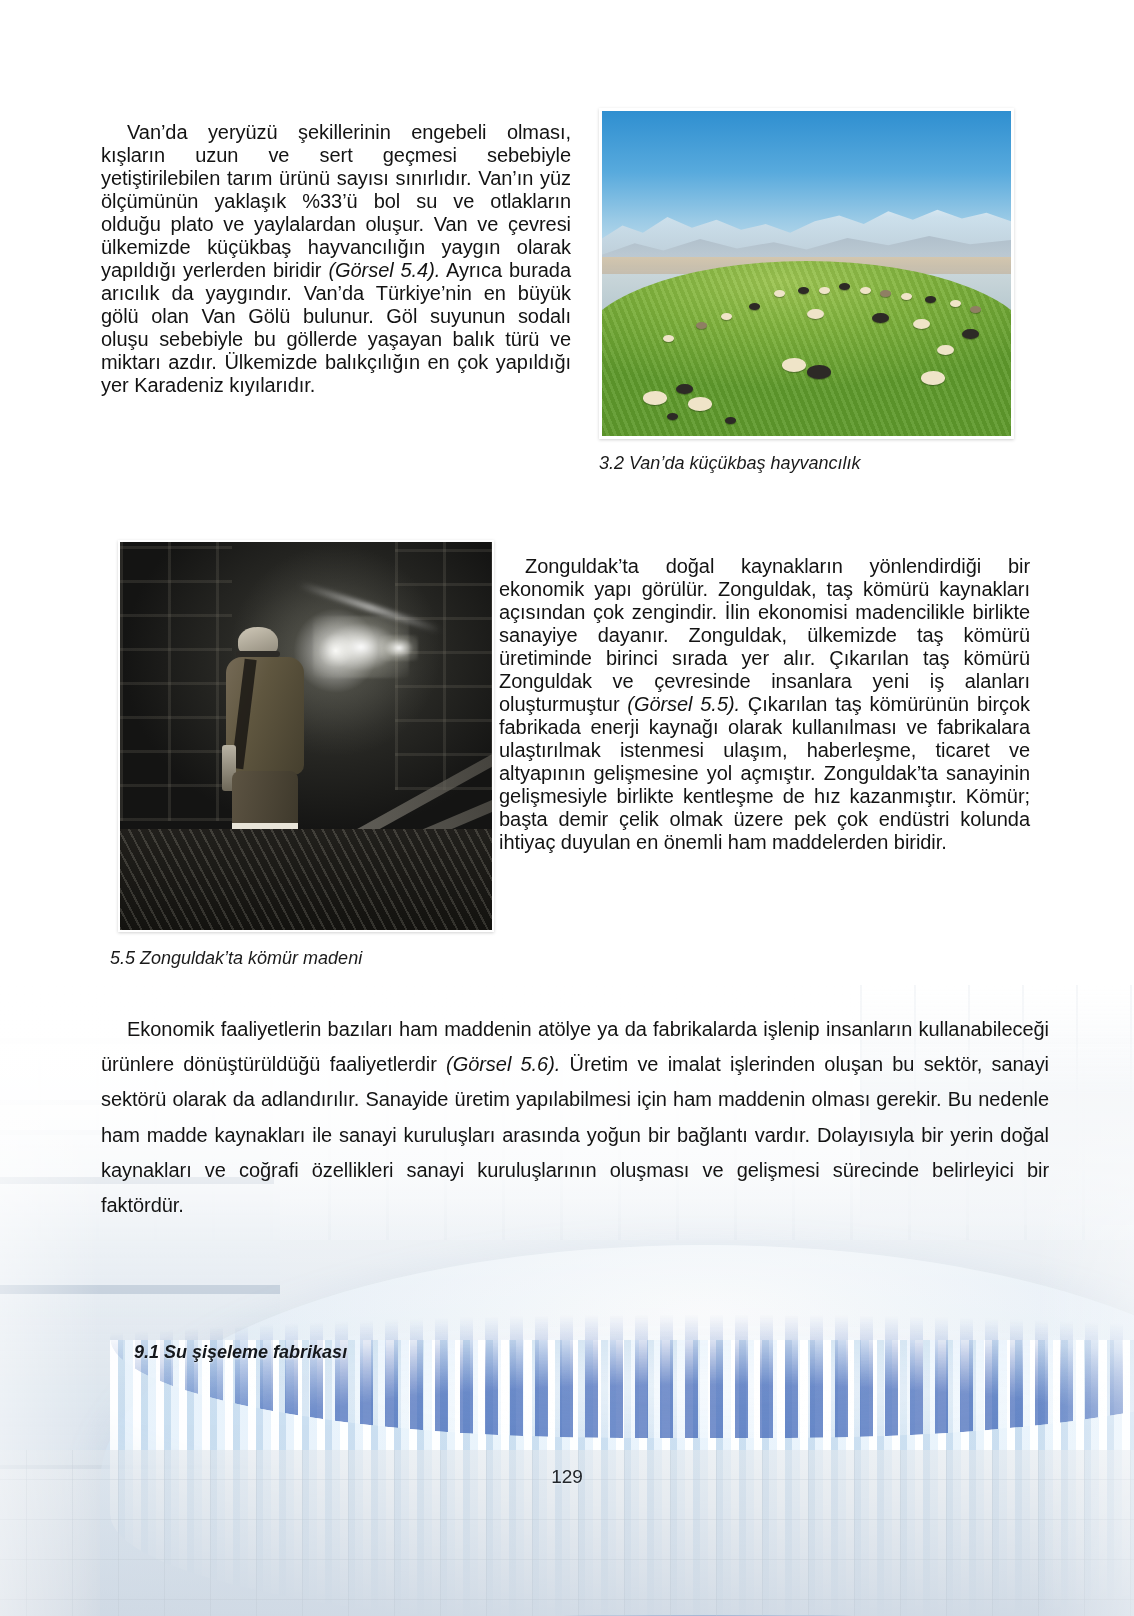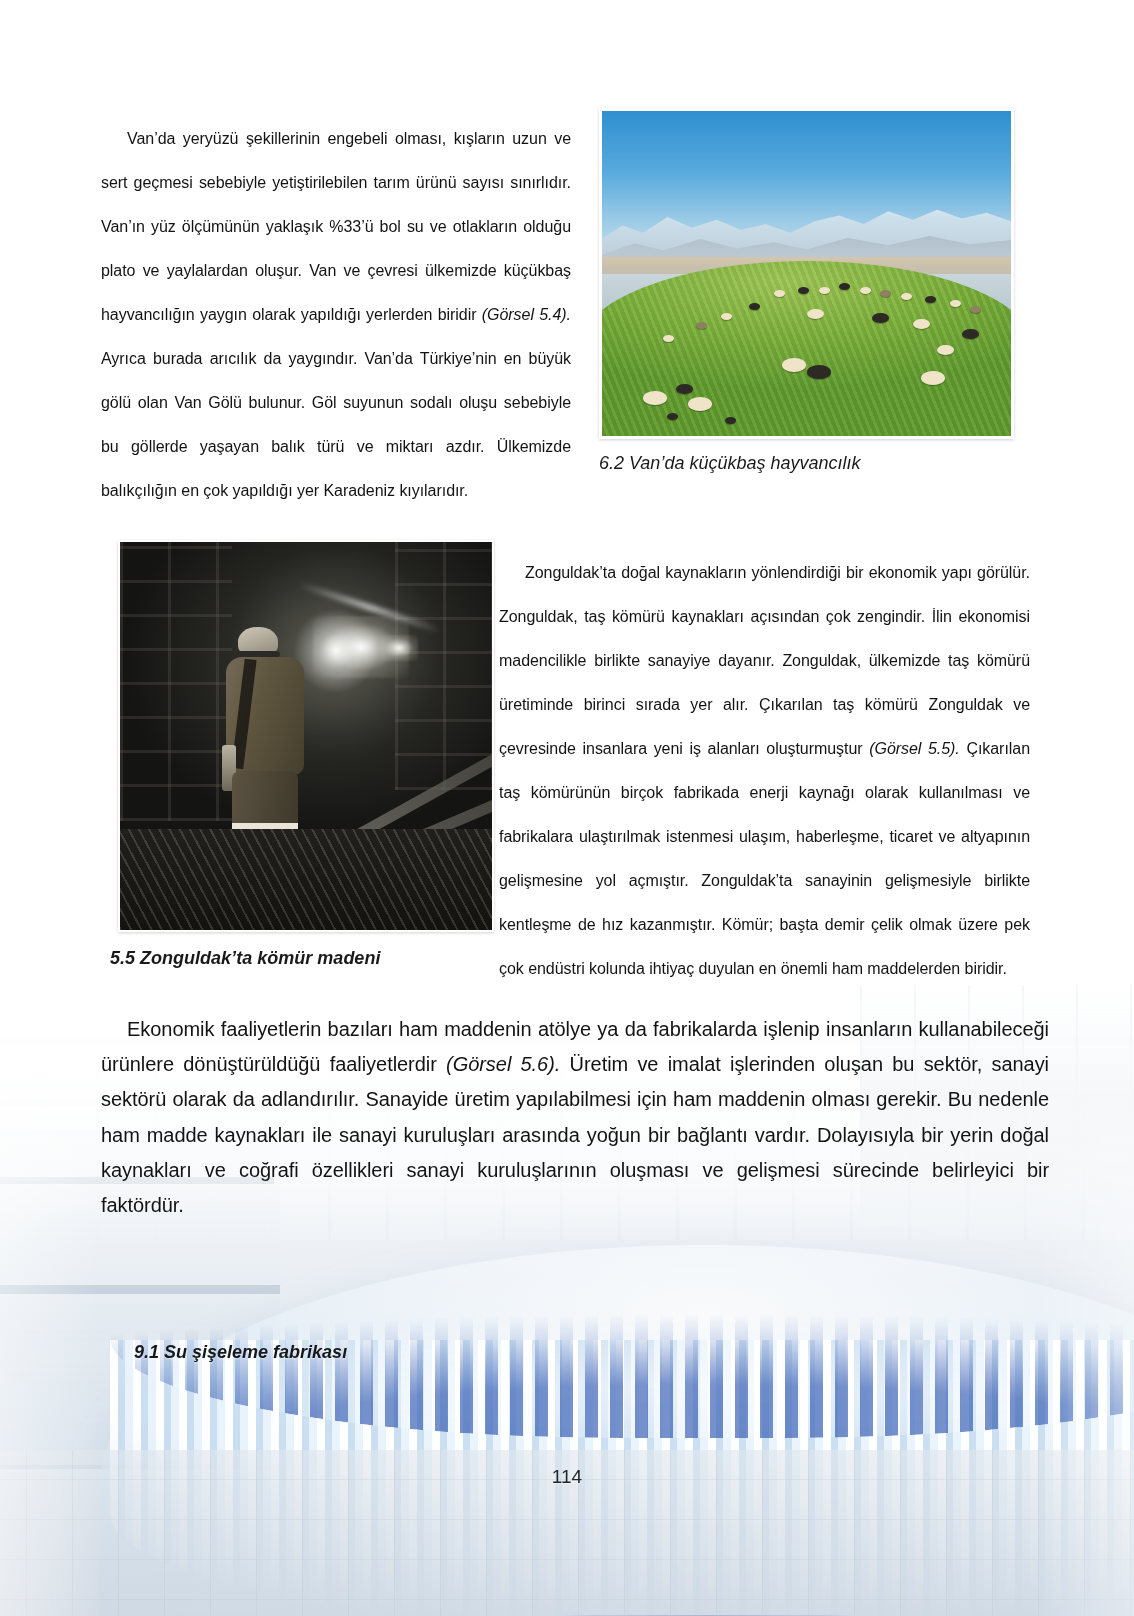--- a/index.html
+++ b/index.html
@@ -162,22 +162,22 @@
     background:
       linear-gradient(180deg, rgba(255,255,255,0) 0%, rgba(228,234,240,0.9) 45%, rgba(244,247,250,0.9) 100%),
       repeating-linear-gradient(90deg, rgba(198,208,220,0.5) 0 2px, transparent 2px 54px);
   }
 
   
   .content { position: relative; z-index: 3; }
 
   .col-text {
     position: absolute;
-    font-size: 16px;
-    line-height: 44px;
+    font-size: 20px;
+    line-height: 23px;
     text-align: justify;
     text-justify: inter-word;
     color: #131313;
     letter-spacing: -0.05px;
   }
   .col-text .indent { display: inline-block; width: 26px; }
   .col-text i { font-style: italic; }
 
   
   #para-van {
@@ -273,21 +273,21 @@
     box-shadow: 0 1px 1px rgba(0,0,0,0.3);
   }
   .sheep.dark { background: #2d2a26; }
   .sheep.mid  { background: #8f7f63; }
   .sheep.sm   { width: 11px; height: 7px; }
   .sheep.lg   { width: 24px; height: 14px; }
 
   
   #fig-mine { left: 118px; top: 540px; }
   #fig-mine .photo { width: 372px; height: 388px; border: 2px solid #ffffff; }
-  #fig-mine .caption { margin-top: 16px; margin-left: -8px; font-weight: bold; }
+  #fig-mine .caption { margin-top: 16px; margin-left: -8px; }
 
   .mine-bg {
     position: absolute; inset: 0;
     background:
       radial-gradient(circle at 58% 28%, rgba(255,255,255,0.95) 0%, rgba(255,255,255,0.45) 5%, rgba(120,120,110,0.25) 12%, rgba(0,0,0,0) 30%),
       radial-gradient(ellipse 55% 45% at 56% 30%, #4a4a42 0%, #2a2a26 45%, #141413 100%),
       linear-gradient(180deg, #1b1b18 0%, #141412 55%, #242420 100%);
   }
   .mine-lamp {
     position: absolute; left: 52%; top: 19%; width: 96px; height: 62px;
@@ -446,21 +446,21 @@
           <div class="sheep lg" style="left:44%;top:76%;"></div>
           <div class="sheep lg dark" style="left:50%;top:78%;"></div>
           <div class="sheep lg" style="left:78%;top:80%;"></div>
           <div class="sheep lg" style="left:10%;top:86%;"></div>
           <div class="sheep lg" style="left:21%;top:88%;"></div>
           <div class="sheep dark" style="left:18%;top:84%;"></div>
           <div class="sheep sm dark" style="left:16%;top:93%;"></div>
           <div class="sheep sm dark" style="left:30%;top:94%;"></div>
         </div>
       </div>
-      <div class="caption">6.2 Van’da küçükbaş hayvancılık</div>
+      <div class="caption">3.2 Van’da küçükbaş hayvancılık</div>
     </div>
 
     <p class="col-text" id="para-van"><span class="indent"></span><span>Van’da yeryüzü şekillerinin engebeli olması, kışların uzun ve sert geçmesi sebebiyle yetiştirilebilen tarım ürünü sayısı sınırlıdır. Van’ın yüz ölçümünün yaklaşık %33’ü bol su ve otlakların olduğu plato ve yaylalardan oluşur. Van ve çevresi ülkemizde küçükbaş hayvancılığın yaygın olarak yapıldığı yerlerden biridir </span><i>(Görsel 5.4).</i><span> Ayrıca burada arıcılık da yaygındır. Van’da Türkiye’nin en büyük gölü olan Van Gölü bulunur. Göl suyunun sodalı oluşu sebebiyle bu göllerde yaşayan balık türü ve miktarı azdır. Ülkemizde balıkçılığın en çok yapıldığı yer Karadeniz kıyılarıdır.</span></p>
 
     <div class="figure" id="fig-mine">
       <div class="photo">
         <div class="mine-bg"></div>
         <div class="mine-struts"></div>
         <div class="mine-struts right"></div>
         <div class="mine-beam"></div>
@@ -485,16 +485,16 @@
       </div>
       <div class="caption">5.5 Zonguldak’ta kömür madeni</div>
     </div>
 
     <p class="col-text" id="para-zonguldak"><span class="indent"></span><span>Zonguldak’ta doğal kaynakların yönlendirdiği bir ekonomik yapı görülür. Zonguldak, taş kömürü kaynakları açısından çok zengindir. İlin ekonomisi madencilikle birlikte sanayiye dayanır. Zonguldak, ülkemizde taş kömürü üretiminde birinci sırada yer alır. Çıkarılan taş kömürü Zonguldak ve çevresinde insanlara yeni iş alanları oluşturmuştur </span><i>(Görsel 5.5).</i><span> Çıkarılan taş kömürünün birçok fabrikada enerji kaynağı olarak kullanılması ve fabrikalara ulaştırılmak istenmesi ulaşım, haberleşme, ticaret ve altyapının gelişmesine yol açmıştır. Zonguldak’ta sanayinin gelişmesiyle birlikte kentleşme de hız kazanmıştır. Kömür; başta demir çelik olmak üzere pek çok endüstri kolunda ihtiyaç duyulan en önemli ham maddelerden biridir.</span></p>
 
     <p class="col-text" id="para-sanayi"><span class="indent"></span><span>Ekonomik faaliyetlerin bazıları ham maddenin atölye ya da fabrikalarda işlenip insanların kullanabileceği ürünlere dönüştürüldüğü faaliyetlerdir </span><i>(Görsel 5.6).</i><span> Üretim ve imalat işlerinden oluşan bu sektör, sanayi sektörü olarak da adlandırılır. Sanayide üretim yapılabilmesi için ham maddenin olması gerekir. Bu nedenle ham madde kaynakları ile sanayi kuruluşları arasında yoğun bir bağlantı vardır. Dolayısıyla bir yerin doğal kaynakları ve coğrafi özellikleri sanayi kuruluşlarının oluşması ve gelişmesi sürecinde belirleyici bir faktördür.</span></p>
 
     <div id="cap-factory">9.1 Su şişeleme fabrikası</div>
 
-    <div id="page-number">114</div>
+    <div id="page-number">129</div>
 
   </div>
 </div>
 
 </body></html>

